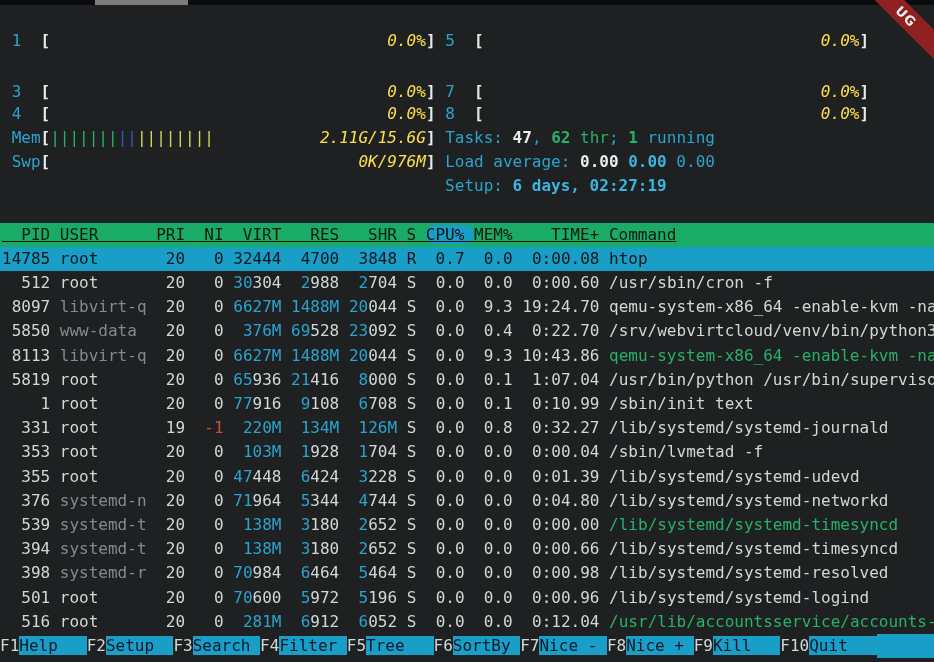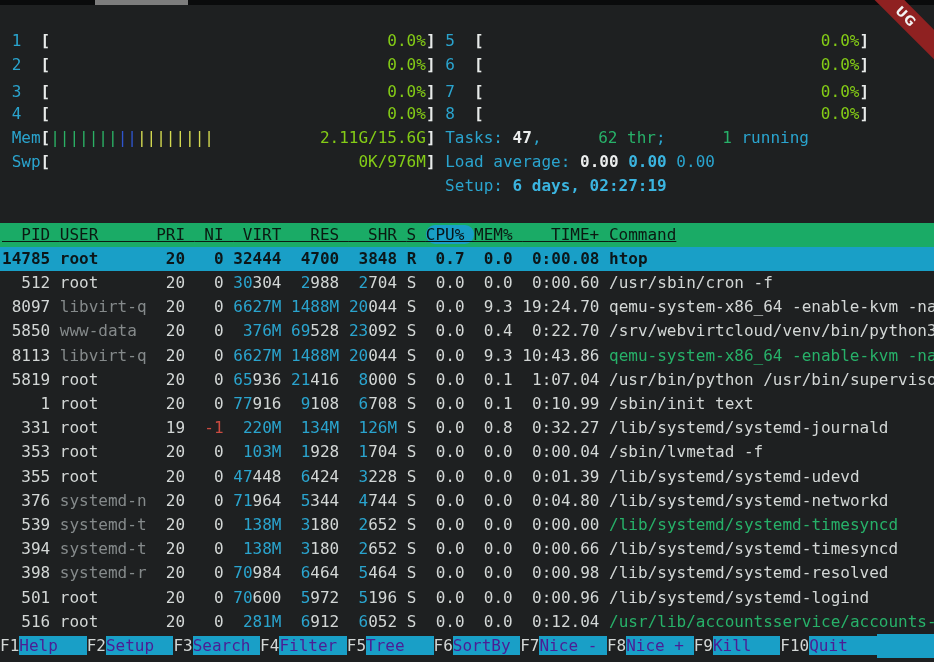--- a/index.html
+++ b/index.html
@@ -13,52 +13,51 @@
   .topstrip{position:absolute;top:0;left:0;right:0;height:5px;background:#0a0b0c;z-index:3;}
   .topstrip-tab{position:absolute;left:95px;top:0;width:93px;height:5px;background:var(--top-tab);}
   .term{position:absolute;inset:0;}
   .ln{position:absolute;left:0;right:0;height:24.2px;padding-left:2px;white-space:pre;
       font:16px/24.2px "DejaVu Sans Mono",monospace;color:var(--fg);overflow:hidden;}
   .fg{color:var(--fg);}
   .cy{color:var(--cyan-text);}
   .bcy{color:#3bb5e0;font-weight:bold;}
   .bw{color:#eceeee;font-weight:bold;}
   .gr{color:var(--green-text);}
-  .bgr{color:var(--green-text);font-weight:normal;margin-left:47px;}
+  .bgr{color:var(--green-text);font-weight:bold;}
   .dim{color:var(--dim);text-align:center;}
   .red{color:var(--red-text);}
   .br{color:#e8ebea;font-weight:bold;}
-  .mv{color:#84cc16;}
+  .mv{color:#fde047;font-style:italic;}
   .bar-green{color:var(--green-bar);}
   .bar-blue{color:var(--blue-bar);}
   .bar-yellow{color:var(--yellow-bar);}
   .hdr{background:var(--header-bg);}
   .hcell{color:#0b1a12;text-decoration:underline;}
   .sortcol{background:var(--selection-bg);color:#081317;border-radius:9px;}
   .selrow{background:var(--selection-bg);}
-  .selrow span{color:#0c1619 !important;font-weight:bold;}
+  .selrow span{color:#0c1619 !important;font-weight:normal;}
   .fnbar{position:absolute;left:0;right:0;top:634px;height:24.2px;display:flex;white-space:pre;
          font:16px/24.2px "DejaVu Sans Mono",monospace;z-index:2;}
   .fnk{color:var(--fg);}
-  .fnl{background:var(--selection-bg);color:#4c1d95;margin-top:48px;}
+  .fnl{background:var(--selection-bg);color:#0f172a;margin-top:48px;}
   .fnfill{flex:1;background:var(--selection-bg);}
   .ribbon{position:absolute;top:6px;right:-34px;width:124px;height:21px;background:var(--ribbon-bg);
           transform:rotate(45deg);display:flex;align-items:center;justify-content:center;
           font:bold 13px "DejaVu Sans",sans-serif;color:#f3f3f3;letter-spacing:1px;z-index:4;}
 </style>
 </head>
 <body>
 
 <div class="screen">
   <div class="topstrip">
     <div class="topstrip-tab"></div>
   </div>
   <div class="term" id="term">
       <div class="ln" style="top: 29px;"><span> </span><span class="cy">1  </span><span class="br">[</span><span>                                   </span><span class="mv">0.0%</span><span class="br">]</span><span> </span><span class="cy">5  </span><span class="br">[</span><span>                                   </span><span class="mv">0.0%</span><span class="br">]</span></div>
-      <div class="ln" style="top: 53.2px;"><span> </span><span class="cy">2  </span><span class="br">[</span><span>                                   </span><span class="mv">0.0%</span><span class="br">]</span><span> </span><span class="cy">6  </span><span class="br">[</span><span>                                   </span><span class="mv">0.0%</span><span class="br">]</span></div>
       <div class="ln" style="top: 80px;"><span> </span><span class="cy">3  </span><span class="br">[</span><span>                                   </span><span class="mv">0.0%</span><span class="br">]</span><span> </span><span class="cy">7  </span><span class="br">[</span><span>                                   </span><span class="mv">0.0%</span><span class="br">]</span></div>
       <div class="ln" style="top: 101.6px;"><span> </span><span class="cy">4  </span><span class="br">[</span><span>                                   </span><span class="mv">0.0%</span><span class="br">]</span><span> </span><span class="cy">8  </span><span class="br">[</span><span>                                   </span><span class="mv">0.0%</span><span class="br">]</span></div>
       <div class="ln" style="top: 125.8px;"><span> </span><span class="cy">Mem</span><span class="br">[</span><span class="bar-green">|||||||</span><span class="bar-blue">||</span><span class="bar-yellow">||||||||</span><span>           </span><span class="mv">2.11G/15.6G</span><span class="br">]</span><span> </span><span><span class="cy">Tasks: </span><span class="bw">47</span><span class="cy">, </span><span class="bgr">62</span><span class="gr"> thr</span><span class="cy">; </span><span class="bgr">1</span><span class="cy"> running</span></span></div>
       <div class="ln" style="top: 150px;"><span> </span><span class="cy">Swp</span><span class="br">[</span><span>                                </span><span class="mv">0K/976M</span><span class="br">]</span><span> </span><span><span class="cy">Load average: </span><span class="bw">0.00</span><span class="cy"> </span><span class="bcy">0.00</span><span class="cy"> </span><span class="cy">0.00</span></span></div>
       <div class="ln" style="top: 174.2px;"><span>                                              </span><span><span class="cy">Setup: </span><span class="bcy">6 days, 02:27:19</span></span></div>
       <div class="ln hdr" style="top: 222.6px;"><span class="hcell">  PID </span><span class="hcell">USER      </span><span class="hcell">PRI </span><span class="hcell"> NI </span><span class="hcell"> VIRT </span><span class="hcell">  RES </span><span class="hcell">  SHR </span><span class="hcell">S </span><span class="hcell sortcol">CPU% </span><span class="hcell">MEM% </span><span class="hcell">   TIME+ </span><span class="hcell">Command</span></div>
       <div class="ln selrow" style="top: 246.8px;"><span><span></span><span class="fg">14785</span></span><span> </span><span><span class="fg">root</span><span>     </span></span><span> </span><span><span> </span><span class="fg">20</span></span><span> </span><span><span>  </span><span class="fg">0</span></span><span> </span><span><span></span><span class="fg">32444</span></span><span> </span><span><span> </span><span class="fg">4700</span></span><span> </span><span><span> </span><span class="fg">3848</span></span><span> </span><span><span class="fg">R</span><span></span></span><span> </span><span><span> </span><span class="fg">0.7</span></span><span> </span><span><span> </span><span class="fg">0.0</span></span><span> </span><span><span> </span><span class="fg">0:00.08</span></span><span> </span><span><span class="fg">htop</span></span></div>
       <div class="ln" style="top: 271px;"><span><span>  </span><span class="fg">512</span></span><span> </span><span><span class="fg">root</span><span>     </span></span><span> </span><span><span> </span><span class="fg">20</span></span><span> </span><span><span>  </span><span class="fg">0</span></span><span> </span><span><span></span><span class="cy">30</span><span class="fg">304</span></span><span> </span><span><span> </span><span class="cy">2</span><span class="fg">988</span></span><span> </span><span><span> </span><span class="cy">2</span><span class="fg">704</span></span><span> </span><span><span class="fg">S</span><span></span></span><span> </span><span><span> </span><span class="fg">0.0</span></span><span> </span><span><span> </span><span class="fg">0.0</span></span><span> </span><span><span> </span><span class="fg">0:00.60</span></span><span> </span><span><span class="fg">/usr/sbin/cron -f</span></span></div>
       <div class="ln" style="top: 295.2px;"><span><span> </span><span class="fg">8097</span></span><span> </span><span><span class="dim">libvirt-q</span><span></span></span><span> </span><span><span> </span><span class="fg">20</span></span><span> </span><span><span>  </span><span class="fg">0</span></span><span> </span><span><span></span><span class="cy">6627M</span></span><span> </span><span><span></span><span class="cy">1488M</span></span><span> </span><span><span></span><span class="cy">20</span><span class="fg">044</span></span><span> </span><span><span class="fg">S</span><span></span></span><span> </span><span><span> </span><span class="fg">0.0</span></span><span> </span><span><span> </span><span class="fg">9.3</span></span><span> </span><span><span></span><span class="fg">19:24.70</span></span><span> </span><span><span class="fg">qemu-system-x86_64 -enable-kvm -na</span></span></div>
       <div class="ln" style="top: 319.4px;"><span><span> </span><span class="fg">5850</span></span><span> </span><span><span class="dim">www-data</span><span> </span></span><span> </span><span><span> </span><span class="fg">20</span></span><span> </span><span><span>  </span><span class="fg">0</span></span><span> </span><span><span> </span><span class="cy">376M</span></span><span> </span><span><span></span><span class="cy">69</span><span class="fg">528</span></span><span> </span><span><span></span><span class="cy">23</span><span class="fg">092</span></span><span> </span><span><span class="fg">S</span><span></span></span><span> </span><span><span> </span><span class="fg">0.0</span></span><span> </span><span><span> </span><span class="fg">0.4</span></span><span> </span><span><span> </span><span class="fg">0:22.70</span></span><span> </span><span><span class="fg">/srv/webvirtcloud/venv/bin/python3</span></span></div>

